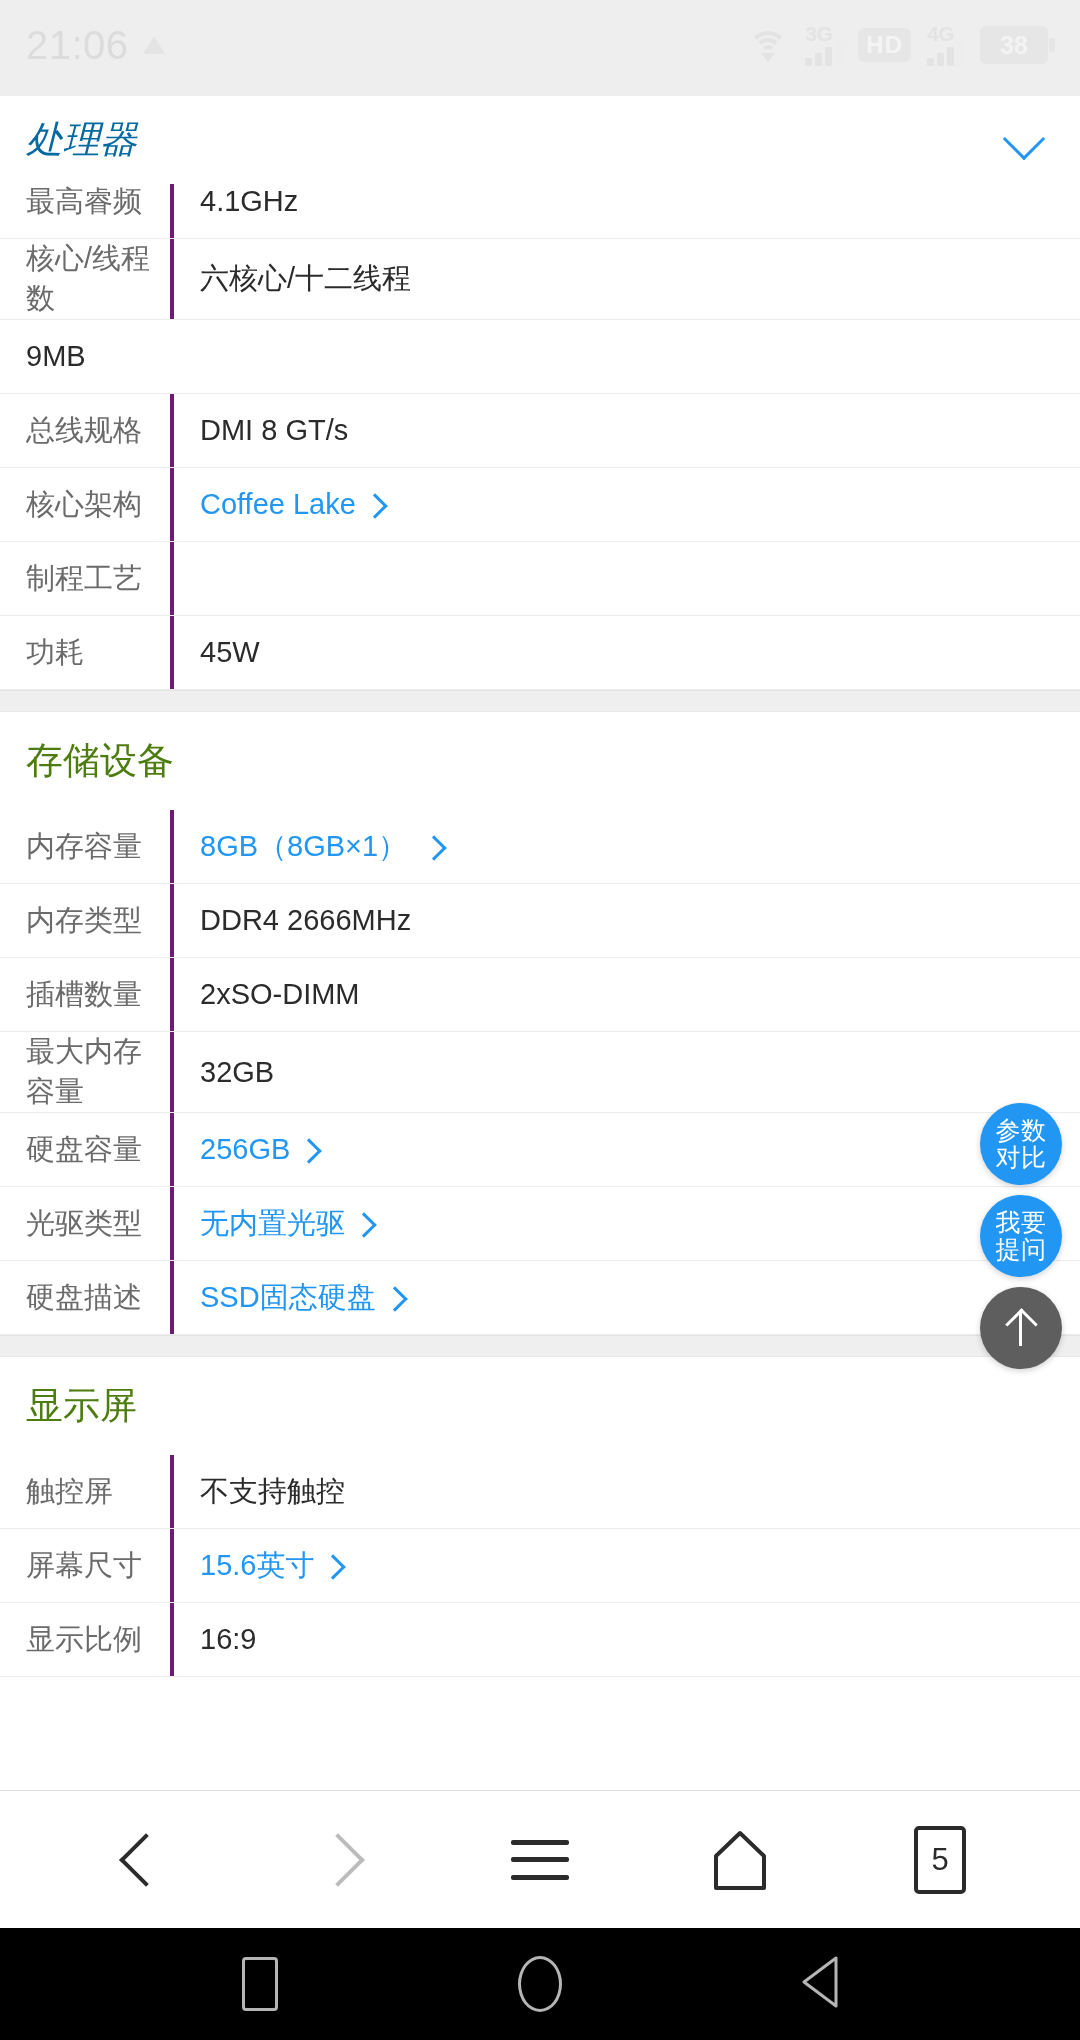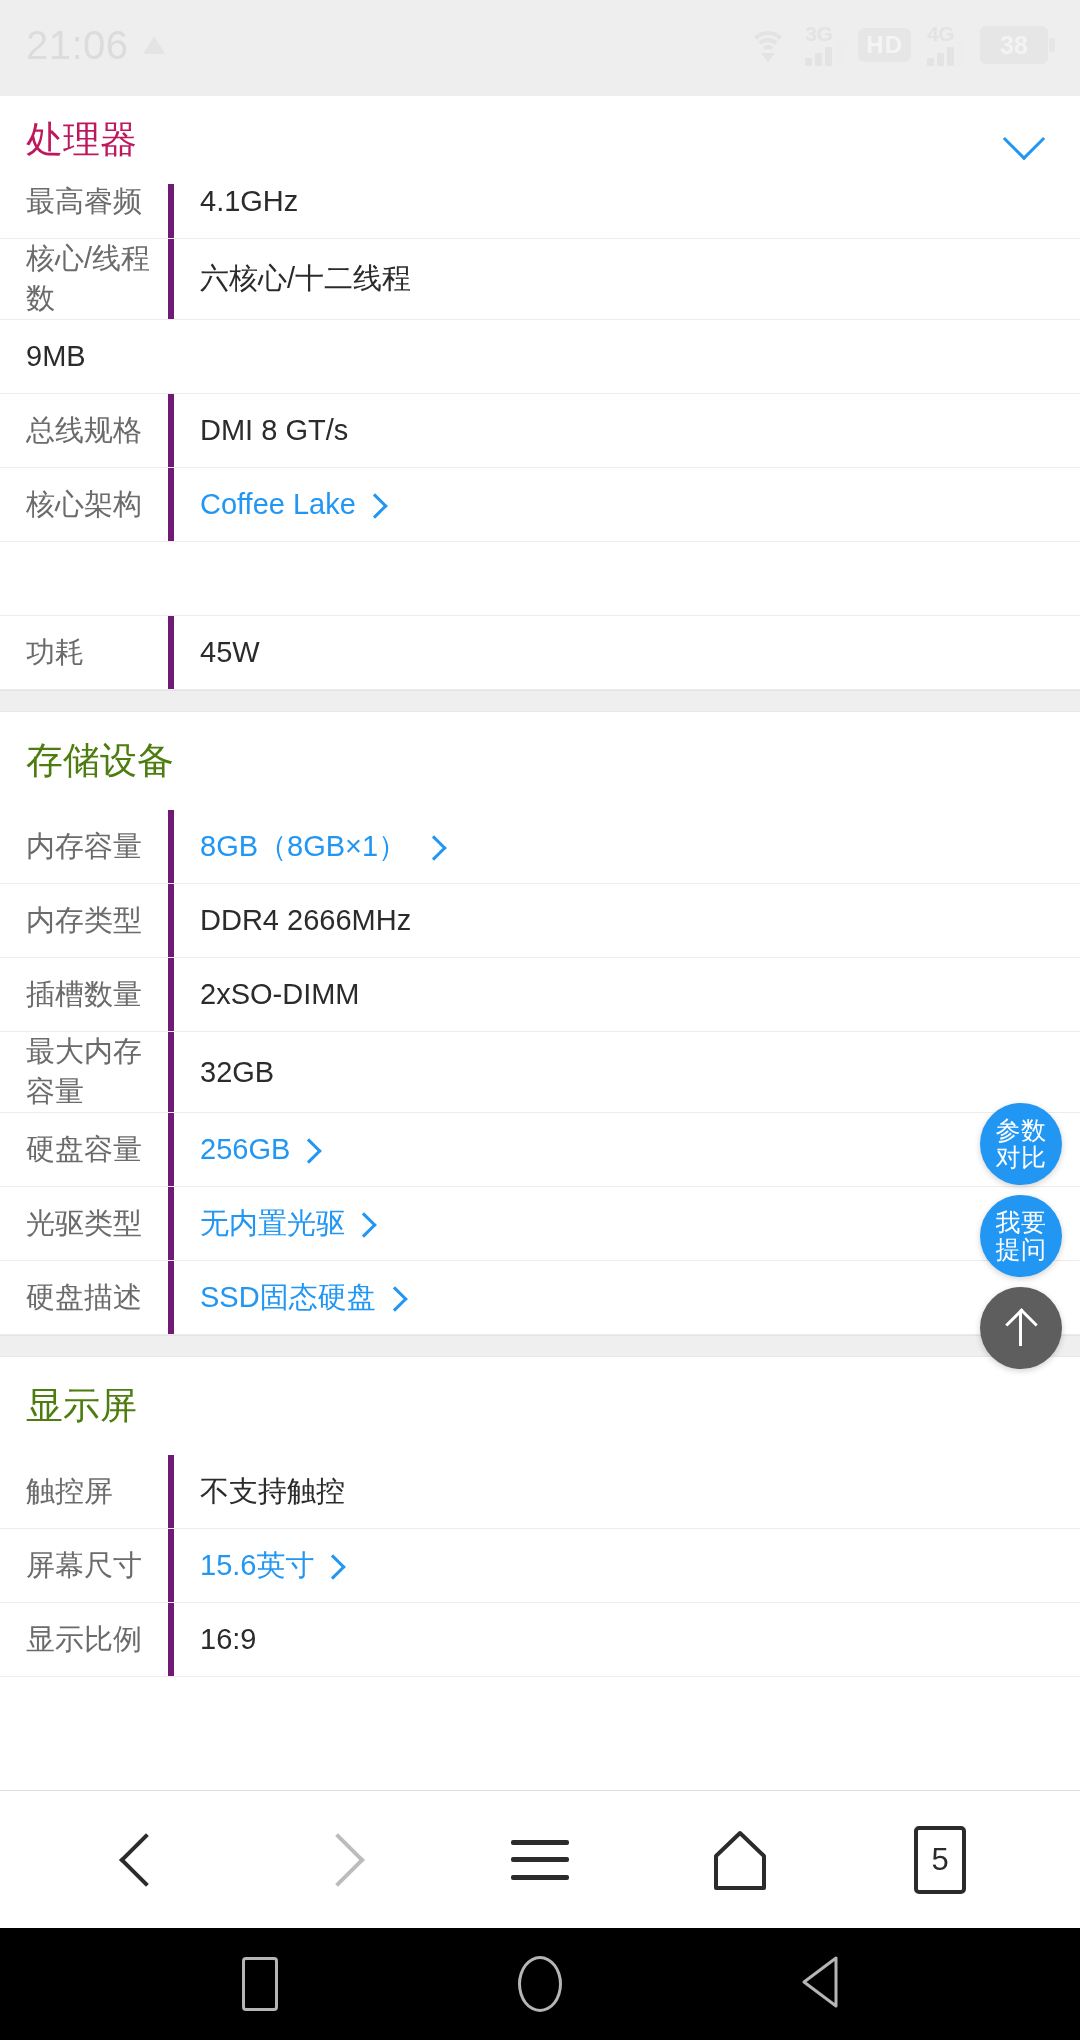--- a/index.html
+++ b/index.html
@@ -64,21 +64,21 @@
   .page{ position:absolute; top:96px; left:0; width:1080px; height:1694px;
          overflow:hidden; background:#fff; }
 
   
   .sticky-header{
     position:absolute; top:0; left:0; width:1080px; height:88px;
     background:#fff; z-index:30;
     display:flex; align-items:center; justify-content:space-between;
     padding:0 34px 0 26px;
   }
-  .sticky-header .ttl{ font-size:37px; color:#be185d; font-weight:normal; }
+  .sticky-header .ttl{ font-size:37px; color:#0369a1; font-weight:normal;font-style:italic; }
   .chev-down{ width:44px; height:44px; position:relative; }
   .chev-down::after{
     content:""; position:absolute; left:7px; top:6px;
     width:27px; height:27px;
     border-right:3px solid #2196f3; border-bottom:3px solid #2196f3;
     transform:rotate(45deg);
   }
 
   
   .group-title{
@@ -92,21 +92,21 @@
   .spec-table{ background:#fff; }
   .spec-row{
     display:flex; align-items:stretch; min-height:74px;
     border-bottom:1px solid #ececec;
   }
   .spec-row .k{
     width:174px; flex:0 0 174px;
     display:flex; align-items:center;
     padding-left:26px;
     font-size:29px; color:#6b6b6b;
-    border-right:6px solid #701a75;
+    border-right:4px solid #701a75;
   }
   .spec-row .v{
     flex:1; display:flex; align-items:center;
     padding-left:26px;
     font-size:29px; color:#2b2b2b;
   }
   .spec-row .v.link{ color:#2196f3; }
   .spec-row .v .txt{ white-space:nowrap; }
   .chev-right{
     display:inline-block; width:22px; height:22px; position:relative;
@@ -269,20 +269,21 @@
             </div>
           </div>
           <div class="spec-row">
             <div class="k">核心架构</div>
             <div class="v link">
               <span class="txt">Coffee Lake</span>
               <span class="chev-right"></span>
             </div>
           </div>
           <div class="spec-row">
+            <div class="k">制程工艺</div>
           </div>
           <div class="spec-row">
             <div class="k">功耗</div>
             <div class="v">
               <span class="txt">45W</span>
             </div>
           </div>
         </div>
         <div class="band"></div>
         <div class="group-title">存储设备</div>

